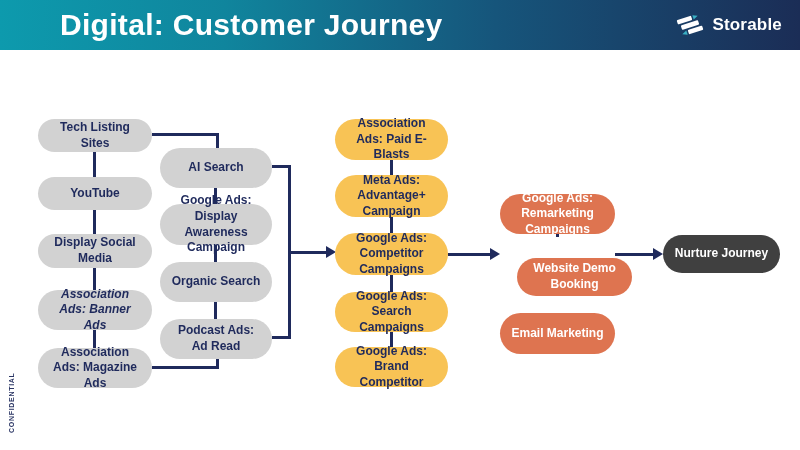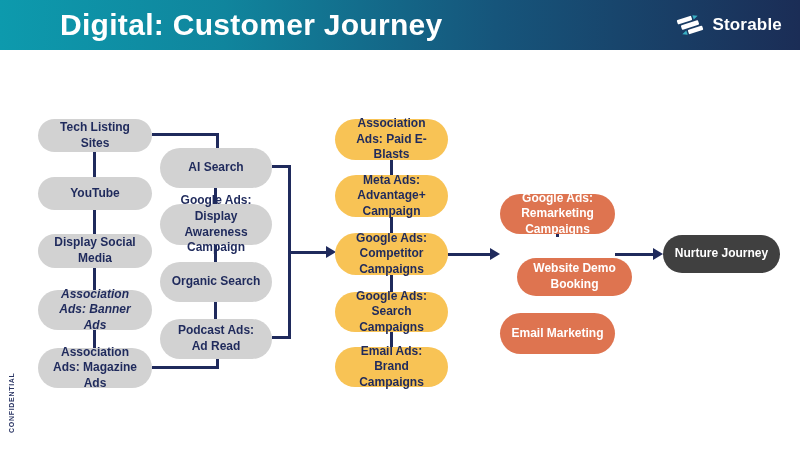--- a/index.html
+++ b/index.html
@@ -157,21 +157,21 @@
   <div class="node yellow" style="left:335px;top:175px;width:113px;height:42px;">
       <span>Meta Ads: Advantage+ Campaign</span>
     </div>
   <div class="node yellow" style="left:335px;top:233px;width:113px;height:42px;">
       <span>Google Ads: Competitor Campaigns</span>
     </div>
   <div class="node yellow" style="left:335px;top:292px;width:113px;height:40px;">
       <span>Google Ads: Search Campaigns</span>
     </div>
   <div class="node yellow" style="left:335px;top:347px;width:113px;height:40px;">
-      <span>Email Ads: Brand Campaigns</span>
+      <span>Google Ads: Brand Competitor</span>
     </div>
 
   <div class="node orange" style="left:500px;top:173px;width:115px;height:40px;">
       <span>Google Ads: Remarketing Campaigns</span>
     </div>
   <div class="node orange" style="left:517px;top:237px;width:115px;height:38px;">
       <span>Website Demo Booking</span>
     </div>
   <div class="node orange" style="left:500px;top:292px;width:115px;height:41px;">
       <span>Email Marketing</span>

